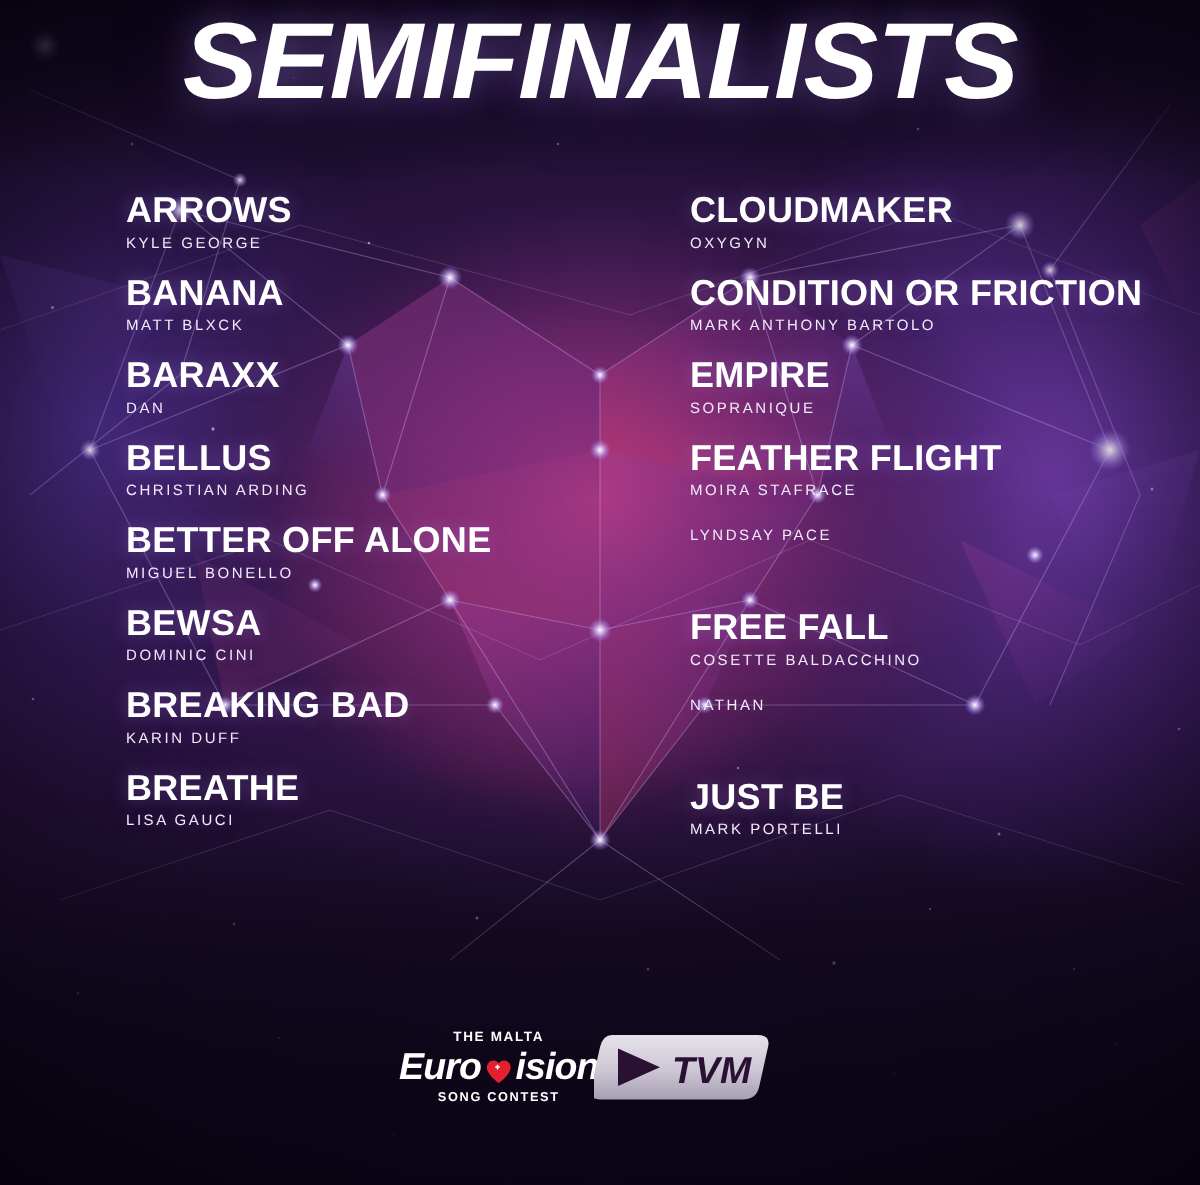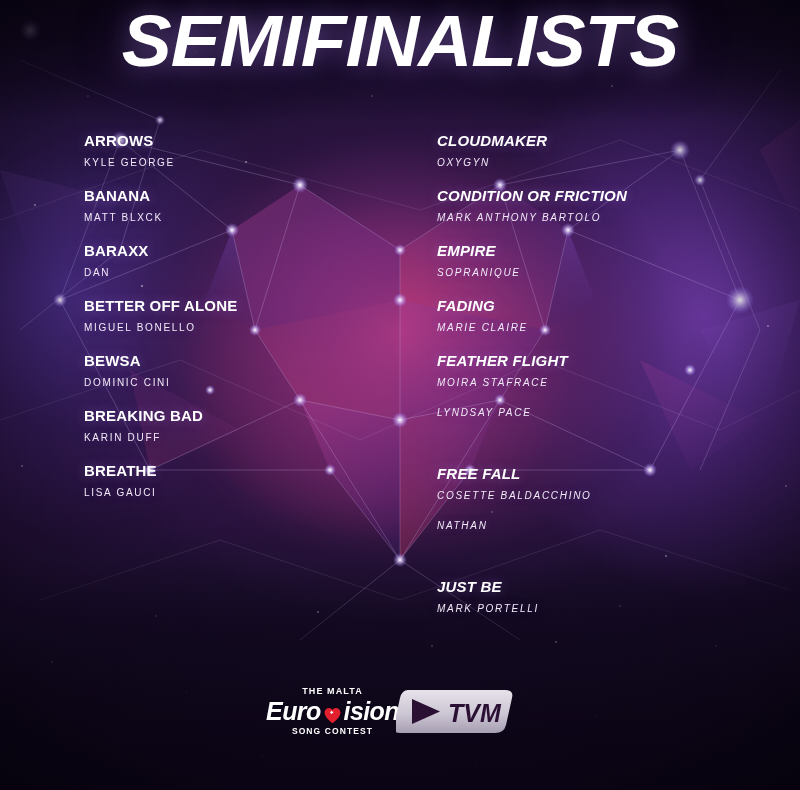--- a/index.html
+++ b/index.html
@@ -80,27 +80,27 @@
     position: absolute;
     left: 0;
     top: 128px;
     width: 800px;
   }
   .col {
     position: absolute;
     top: 0;
   }
   .col-left  { left: 84px;  width: 360px; }
-  .col-right { left: 437px; width: 330px; font-style: italic; }
+  .col-right { left: 460px; width: 330px; }
 
   .entry {
     height: 55px;
   }
   .entry-title {
-    font-size: 15px;
+    font-size: 24px;
     line-height: 25px;
     font-weight: 700;
     color: #ffffff;
     letter-spacing: 0.2px;
     text-shadow: 0 0 12px rgba(160,120,230,0.4);
     white-space: nowrap;
   }
   .entry-artist {
     margin-top: 3px;
     font-size: 10px;
@@ -326,20 +326,24 @@
         </div>
         <div class="entry">
           <div class="entry-title">BANANA</div>
           <div class="entry-artist">MATT BLXCK</div>
         </div>
         <div class="entry">
           <div class="entry-title">BARAXX</div>
           <div class="entry-artist">DAN</div>
         </div>
         <div class="entry">
+          <div class="entry-title">BELLUS</div>
+          <div class="entry-artist">CHRISTIAN ARDING</div>
+        </div>
+        <div class="entry">
           <div class="entry-title">BETTER OFF ALONE</div>
           <div class="entry-artist">MIGUEL BONELLO</div>
         </div>
         <div class="entry">
           <div class="entry-title">BEWSA</div>
           <div class="entry-artist">DOMINIC CINI</div>
         </div>
         <div class="entry">
           <div class="entry-title">BREAKING BAD</div>
           <div class="entry-artist">KARIN DUFF</div>
@@ -354,24 +358,20 @@
           <div class="entry-title">CLOUDMAKER</div>
           <div class="entry-artist">OXYGYN</div>
         </div>
         <div class="entry">
           <div class="entry-title">CONDITION OR FRICTION</div>
           <div class="entry-artist">MARK ANTHONY BARTOLO</div>
         </div>
         <div class="entry">
           <div class="entry-title">EMPIRE</div>
           <div class="entry-artist">SOPRANIQUE</div>
-        </div>
-        <div class="entry">
-          <div class="entry-title">FADING</div>
-          <div class="entry-artist">MARIE CLAIRE</div>
         </div>
         <div class="entry">
           <div class="entry-title">FEATHER FLIGHT</div>
           <div class="entry-artist">MOIRA STAFRACE</div>
         </div>
         <div class="entry">
           <div class="entry-artist">LYNDSAY PACE</div>
         </div>
         <div class="entry">
           <div class="entry-title">FREE FALL</div>

